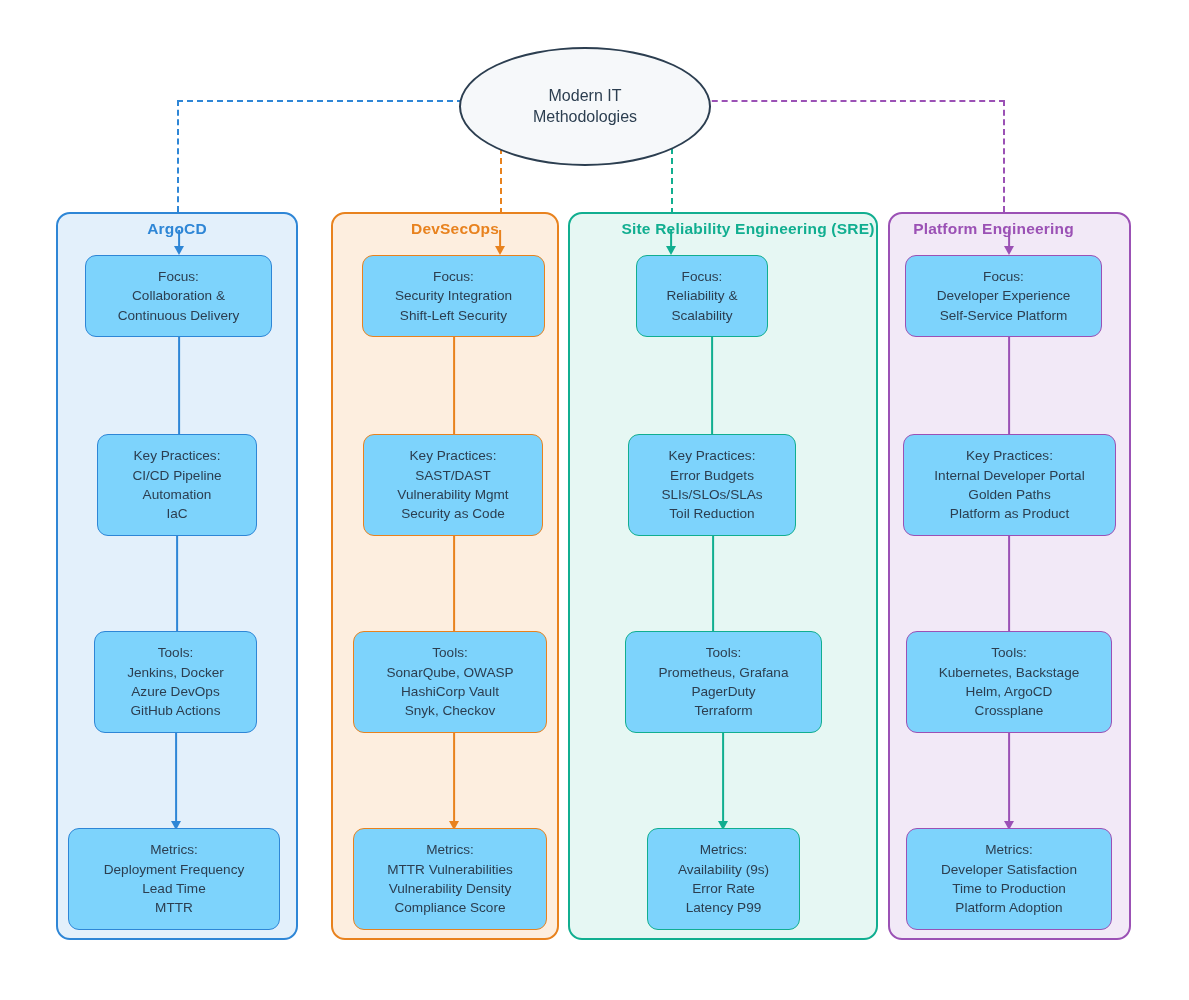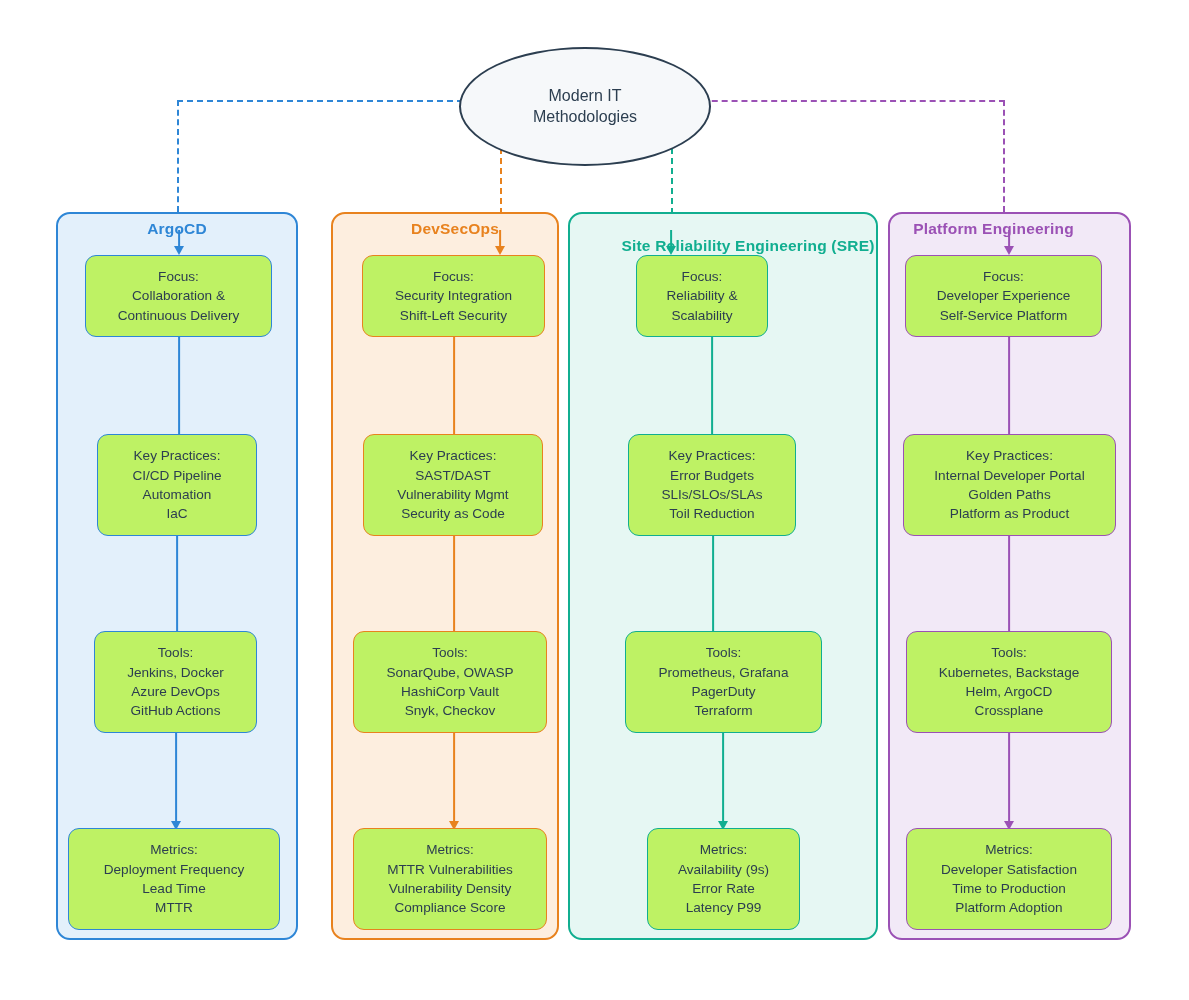--- a/index.html
+++ b/index.html
@@ -38,21 +38,21 @@
     position:absolute;left:0;right:0;top:10px;
     text-align:center;
     font-size:15.5px;font-weight:bold;
     letter-spacing:.2px;
     z-index:5;
   }
 
   
   .node{
     position:absolute;
-    background:#bef264;
+    background:#7dd3fc;
     border-width:1.6px;border-style:solid;
     border-radius:11px;
     box-sizing:border-box;
     display:flex;align-items:center;justify-content:center;
     z-index:4;
   }
   .node .txt{
     font-size:13.6px;line-height:1.42;color:#2c3e50;
     text-align:center;white-space:pre-line;
   }
@@ -189,21 +189,21 @@
   </div>
 
   <div class="node" style="left:353px;top:828px;width:194px;height:102px;border-color:#e8821e;">
     <div class="txt">Metrics:
 MTTR Vulnerabilities
 Vulnerability Density
 Compliance Score</div>
   </div>
 
   <div class="panel" style="left:568px;top:212px;width:310px;height:728px;border-color:#11ae90;background:#e6f7f3;"></div>
-  <div class="panel-title" style="left:568px;width:360px;top:220px;color:#11ae90;margin-top:17px;">Site Reliability Engineering (SRE)</div>
+  <div class="panel-title" style="left:568px;width:360px;top:220px;color:#11ae90;">Site Reliability Engineering (SRE)</div>
 
   <div class="conn" style="left:665px;top:230px;width:12px;height:25px;">
     <div class="stem" style="height:17px;background:#11ae90;"></div>
     <div class="head" style="border-top-color:#11ae90;"></div>
   </div>
 
   <div class="node" style="left:636px;top:255px;width:132px;height:82px;border-color:#11ae90;">
     <div class="txt">Focus:
 Reliability &amp;
 Scalability</div>

